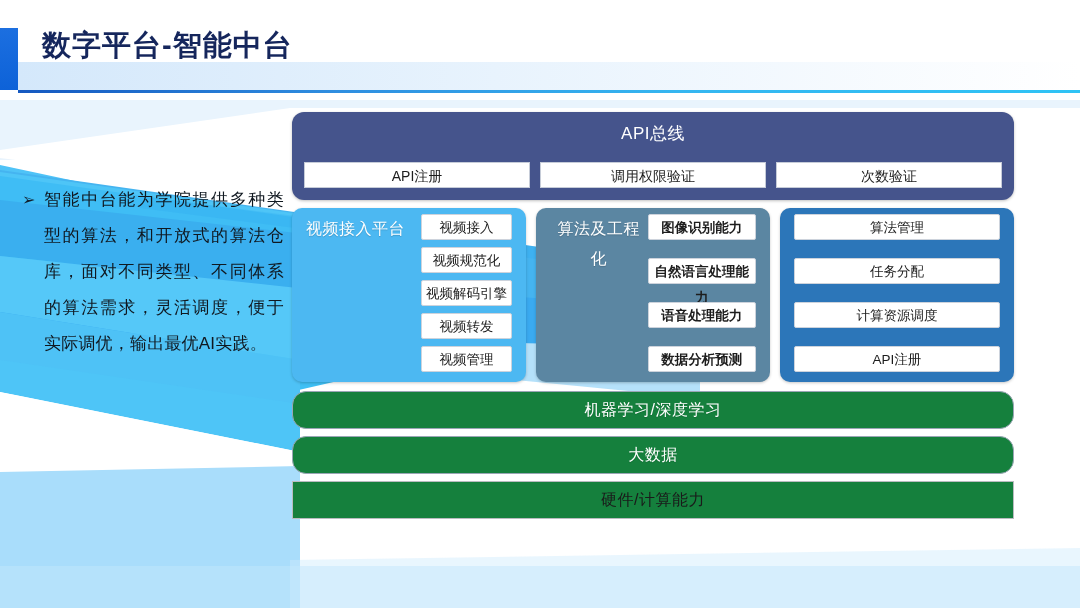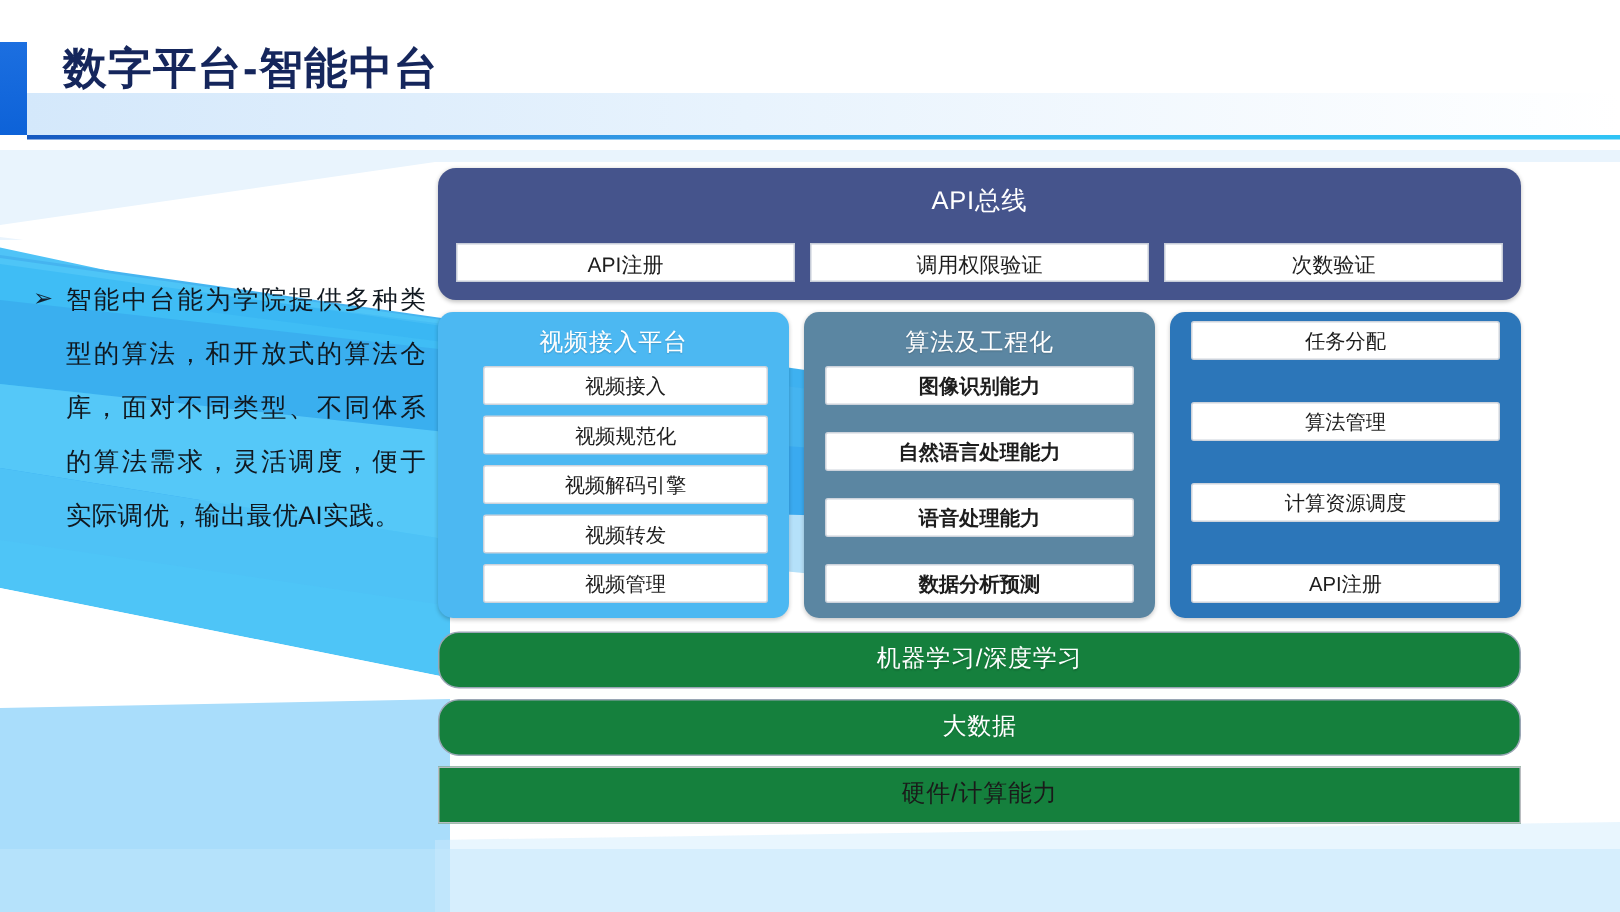--- a/index.html
+++ b/index.html
@@ -132,21 +132,21 @@
     display: flex;
     gap: 10px;
     margin-top: 8px;
   }
   .col {
     flex: 1 1 0;
     border-radius: 10px;
     padding: 6px 14px 10px 14px;
     box-shadow: 0 1px 3px rgba(0,0,0,0.22);
     display: flex;
-    flex-direction: column;
+    flex-direction: row;
   }
   .col-title {
     text-align: center;
     color: #ffffff;
     font-size: 16px;
     line-height: 30px;
     letter-spacing: 0.5px;
     text-shadow: 0 1px 1px rgba(0,0,0,0.18);
   }
   .col-items {
@@ -287,22 +287,22 @@
         <div class="col-items">
           <div class="col-item">图像识别能力</div>
           <div class="col-item">自然语言处理能力</div>
           <div class="col-item">语音处理能力</div>
           <div class="col-item">数据分析预测</div>
         </div>
       </div>
 
       <div class="col" id="col-integ">
         <div class="col-items">
+          <div class="col-item">算法管理</div>
           <div class="col-item">任务分配</div>
-          <div class="col-item">算法管理</div>
           <div class="col-item">计算资源调度</div>
           <div class="col-item">API注册</div>
         </div>
       </div>
 
     </div>
 
     <div id="bottom-bars">
       <div class="bar bar-slate">机器学习/深度学习</div>
       <div class="bar bar-slate">大数据</div>

